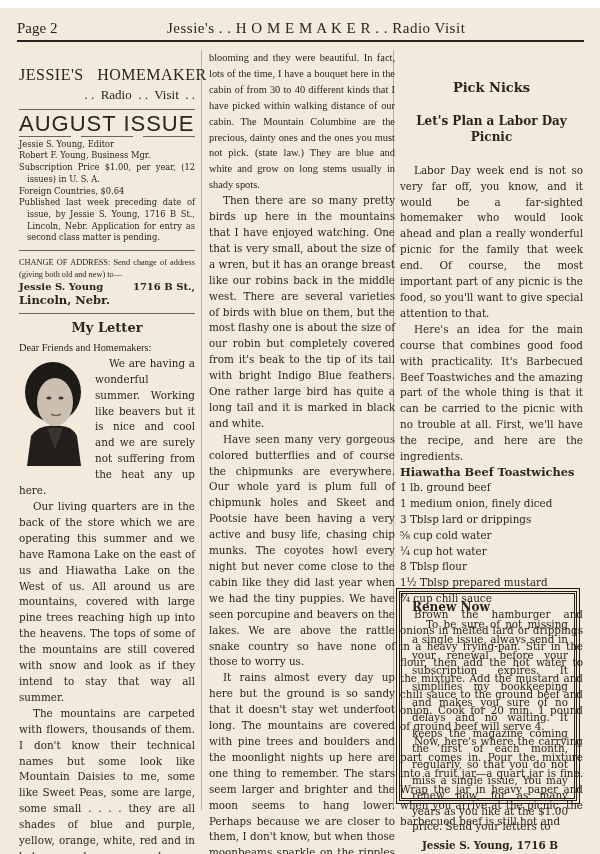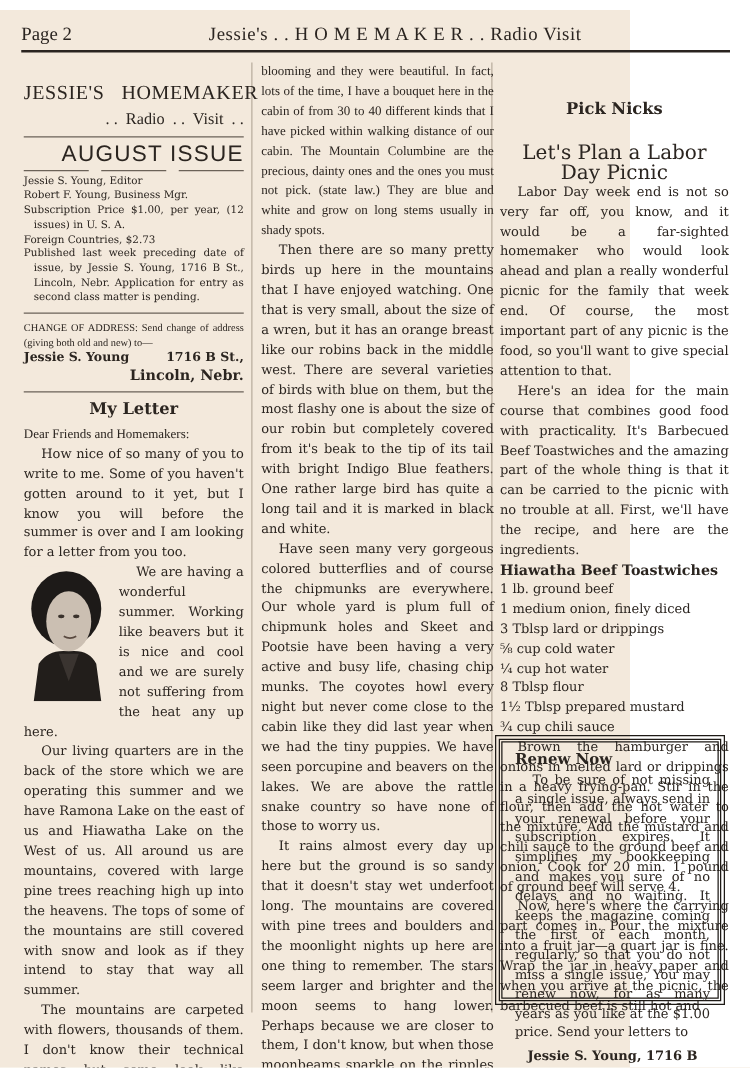--- a/index.html
+++ b/index.html
@@ -1,44 +1,44 @@
 <!DOCTYPE html>
 <html><head>
 <meta charset="utf-8">
 <style>
   html, body { margin:0; padding:0; }
   body { width:600px; height:854px; background:#fff; position:relative; overflow:hidden; }
-  .page { position:absolute; left:0; top:8px; width:504px; height:846px; background:#f3e9dc; }
+  .page { position:absolute; left:0; top:8px; width:600px; height:846px; background:#f3e9dc; }
   .header { position:absolute; left:17px; top:12px; width:567px; height:20px; border-bottom:2px solid #2a2420; color:#2a2420; font-family:"Liberation Serif", serif; font-size:15px; }
   .header .pg { position:absolute; left:0; top:0; }
   .header .ttl { position:absolute; left:150px; top:0; letter-spacing:0.5px; }
   .col { position:absolute; color:#2b2520; font-family:"DejaVu Serif", serif; font-size:10.4px; line-height:15.9px; text-align:justify; }
   .col p { margin:0; text-indent:14px; }
   .col1 { left:19px; top:42px; width:176px; }
   .col2 { left:209px; top:42px; width:186px; }
   .col3 { left:400px; top:72px; width:183px; }
   .vrule { position:absolute; left:201px; top:42px; width:1px; height:760px; background:#b9ad9d; }
   .vrule2 { position:absolute; left:393px; top:42px; width:1px; height:760px; background:#b9ad9d; }
   .mast1 { font-family:"Liberation Serif", serif; text-align:left; font-size:16px; letter-spacing:0.5px; margin-top:17px; }
   .mast2 { font-family:"Liberation Serif", serif; text-align:right; font-size:13px; margin-top:4px; }
   .hr { height:1px; background:#6b6258; margin:6px 0; }
   .dashrow { display:flex; justify-content:space-between; margin:4px 0 2px; }
   .dashrow span { display:block; width:52px; height:1px; background:#6b6258; }
-  .issue { font-family:"Liberation Sans", sans-serif; text-align:right; font-size:18px; letter-spacing:1px; margin-top:4px; }
+  .issue { font-family:"Liberation Sans", sans-serif; text-align:left; font-size:22px; letter-spacing:1px; margin-top:4px; }
   .small { font-family:"DejaVu Serif", serif; font-size:8.3px; line-height:11.7px; text-align:justify; margin-top:2px; }
   .small div.hang { padding-left:8px; text-indent:-8px; }
   .coa { font-family:Liberation Serif, serif; font-size:8.3px; line-height:11.5px; margin-top:2px; }
   .addr { font-family:"DejaVu Serif", serif; font-weight:bold; font-size:10px; line-height:14px; display:flex; justify-content:space-between; }
-  .addr2 { font-family:"DejaVu Serif", serif; font-weight:bold; font-size:11.5px; text-align:right; line-height:13px;}
+  .addr2 { font-family:"DejaVu Serif", serif; font-weight:bold; font-size:11.5px; text-align:left; line-height:13px;}
   .section-title { font-family:"DejaVu Serif", serif; font-weight:bold; font-size:13px; text-align:center; margin:6px 0 4px; }
   .photo-wrap { float:left; width:70px; height:110px; margin:2px 6px 0 0; }
   .photo { width:66px; height:108px; }
   .col .noind { text-indent:0;font-family:Liberation Serif, serif; }
   .pick-title { font-family:"DejaVu Serif", serif; font-size:13px; text-align:center; font-weight:bold; margin-bottom:18px; }
-  .sub-title { font-family:"DejaVu Serif", serif; font-size:16px; font-weight:normal; text-align:center; margin-bottom:1px; }
+  .sub-title { font-family:"DejaVu Serif", serif; font-size:12px; font-weight:bold; text-align:center; margin-bottom:17px; }
   .recipe-title { font-family:"DejaVu Serif", serif; font-weight:bold; font-size:11.4px; line-height:15px; }
   .ing { text-indent:0 !important; }
   .renew { position:absolute; left:399px; top:583px; width:178px; height:210px; border:3px double #1e1a16; padding:6px 6px 4px 10px; box-sizing:border-box; outline:1px solid #1e1a16; outline-offset:2px; color:#2b2520; font-family:"DejaVu Serif", serif; font-size:10.4px; line-height:15.6px; text-align:justify; }
   .renew .rt { font-weight:bold; font-size:12px; margin-bottom:1px; }
   .renew p { margin:0; text-indent:14px; }
   .renew .ra { font-weight:bold; text-align:center; margin-top:3px; line-height:14.6px; }
 </style>
 </head>
 <body>
 
@@ -59,35 +59,34 @@
     <div class="issue">AUGUST ISSUE</div>
     <div class="dashrow">
         <span></span>
         <span></span>
         <span></span>
       </div>
     <div class="small">
       <div>Jessie S. Young, Editor</div>
       <div>Robert F. Young, Business Mgr.</div>
       <div class="hang">Subscription Price $1.00, per year, (12 issues) in U. S. A.</div>
-      <div>Foreign Countries, $2.73</div>
+      <div>Foreign Countries, $0.64</div>
       <div class="hang">Published last week preceding date of issue, by Jessie S. Young, 1716 B St., Lincoln, Nebr. Application for entry as second class matter is pending.</div>
     </div>
     <div class="hr"></div>
     <div class="coa">CHANGE OF ADDRESS: Send change of address (giving both old and new) to—</div>
     <div class="addr">
       <span>Jessie S. Young</span>
       <span>1716 B St.,</span>
     </div>
     <div class="addr2">Lincoln, Nebr.</div>
     <div class="hr"></div>
 
     <div class="section-title">My Letter</div>
     <p class="noind">Dear Friends and Homemakers:</p>
-    <p>How nice of so many of you to write to me. Some of you haven't gotten around to it yet, but I know you will before the summer is over and I am looking for a letter from you too.</p>
     <div class="photo-wrap">
       <svg class="photo" viewBox="0 0 66 108">
         <rect x="0" y="0" width="66" height="108" fill="#f3e9dc"></rect>
         <ellipse cx="34" cy="34" rx="28" ry="30" fill="#1d1a18"></ellipse>
         <ellipse cx="36" cy="44" rx="18" ry="24" fill="#cbbfb2"></ellipse>
         <ellipse cx="30" cy="40" rx="2.5" ry="1.5" fill="#3a322c"></ellipse>
         <ellipse cx="42" cy="40" rx="2.5" ry="1.5" fill="#3a322c"></ellipse>
         <path d="M32 56 Q37 59 42 56" stroke="#5a4a40" stroke-width="1.2" fill="none"></path>
         <path d="M8 108 L12 78 Q20 66 36 68 Q52 66 58 78 L62 108 Z" fill="#221e1b"></path>
         <path d="M28 70 L36 92 L44 70" fill="#3a3430"></path>

